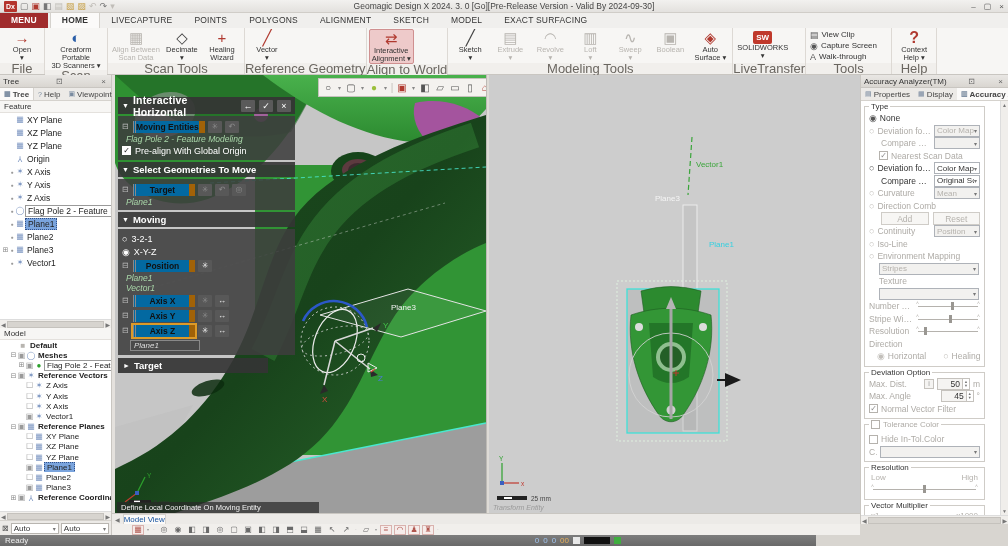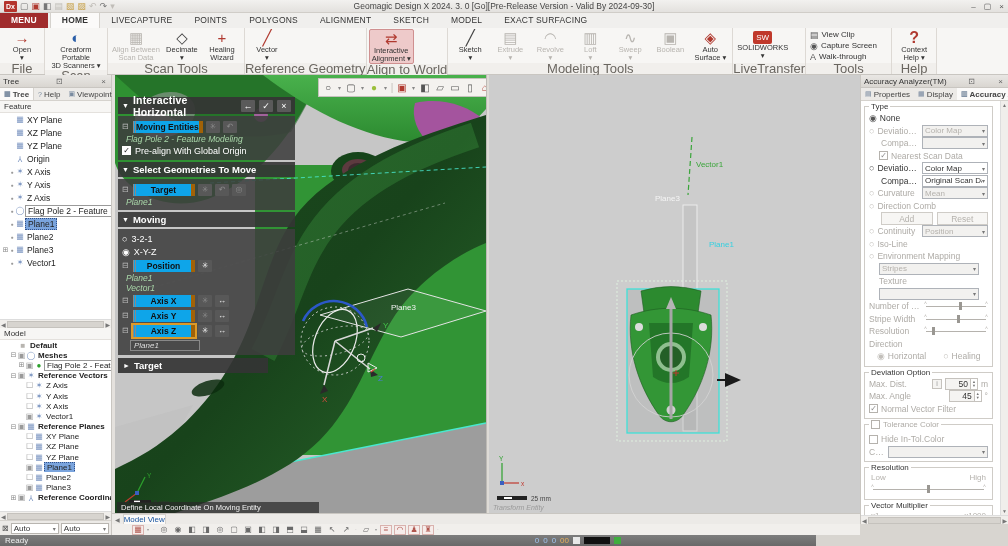--- a/index.html
+++ b/index.html
@@ -23,21 +23,21 @@
   .ribbon{position:absolute;left:0;top:28px;width:1008px;height:47px;background:#f7f6f4;border-bottom:1px solid #c9c6c1;display:flex}
   .rgroup{display:flex;flex-direction:column;border-right:1px solid #ddd9d4;height:100%}
   .rbtns{flex:1;display:flex;align-items:stretch;padding:1px 2px 0}
   .rbtn{min-width:40px;max-width:58px;padding:0 2px;display:flex;flex-direction:column;align-items:center;justify-content:flex-start;text-align:center;cursor:default}
   .rbtn .g{font-size:15px;line-height:17px;height:17px;color:#444}
   .rbtn .l{font-size:7.5px;line-height:8px;color:#333;white-space:pre-line}
   .rbtn.dis .g,.rbtn.dis .l{color:#b8b5b0}
   .rbtn.c-red .g{color:#b0392f}
   .rbtn.c-blue .g{color:#2b5fa8}
   .rbtn.active{background:#eecaca;border:1px solid #cf9090;border-radius:2px}
-  .rbtn.sw .g{background:#c0392b;color:#fff;font-size:8px;font-weight:normal;line-height:13px;height:13px;padding:0 3px;margin-top:2px;border-radius:2px}
+  .rbtn.sw .g{background:#c0392b;color:#fff;font-size:8px;font-weight:bold;line-height:13px;height:13px;padding:0 3px;margin-top:2px;border-radius:2px}
   .glabel{height:11px;line-height:11px;text-align:center;font-size:13px;color:#6a6660;background:#f1efec}
   .rmini{flex:1;display:flex;flex-direction:column;justify-content:center;padding:0 4px;gap:1px}
   .rmini .mrow{display:flex;align-items:center;gap:3px}
   .rmini .mrow .g{font-size:9px;color:#555}
   .rmini .mrow .l{font-size:8px;color:#333}
   .rbtn.help .g{color:#b0392f;font-weight:bold;font-size:16px}
   
   .ldock{position:absolute;left:0;top:75px;width:112px;height:460px;background:#f4f2f0;border-right:1px solid #c9c6c1;display:flex;flex-direction:column}
   .dock-title{height:13px;background:linear-gradient(#e9e7e4,#d9d6d1);display:flex;align-items:center;padding:0 3px;font-size:8px;color:#333;border-bottom:1px solid #c9c6c1}
   .dock-title .dt-ic{margin-left:auto;font-size:8px;color:#666;padding:0 2px}
@@ -84,21 +84,21 @@
   .vtb.sel{background:#f3caca;border:1px solid #c04040;color:#c04040}
   
   .dlg{position:absolute;left:3px;top:22px;width:177px;color:#fff}
   .dlg-h{height:17px;background:rgba(52,52,52,.92);display:flex;align-items:center;padding:0 4px;gap:4px}
   .dlg-h .tt{font-weight:bold;font-size:10.5px;letter-spacing:.2px}
   .dlg-h .hbtn{width:15px;height:12px;background:#5a5a5a;display:flex;align-items:center;justify-content:center;font-size:9px;border-radius:1px}
   .dlg-h .sp{margin-left:auto}
   .dlg-sec{background:rgba(62,62,62,.88);margin-top:2px;padding:3px 4px}
   .dlg-sech{font-weight:bold;font-size:9.5px;display:flex;gap:4px;align-items:center;padding:2px 4px;background:rgba(52,52,52,.9);margin-top:2px}
   .dlg-row{display:flex;align-items:center;gap:3px;height:15px}
-  .chipbtn{height:12px;min-width:62px;background:#0ea5e9;color:#111;font-weight:bold;font-size:8.5px;display:flex;align-items:center;justify-content:center;border-left:3px double #888;border-right:4px solid #a16207}
+  .chipbtn{height:12px;min-width:62px;background:#0369a1;color:#111;font-weight:bold;font-size:8.5px;display:flex;align-items:center;justify-content:center;border-left:3px double #888;border-right:6px solid #a16207}
   .chipbtn.orange{outline:2px solid #dc9a28}
   .cicon{width:14px;height:12px;background:#585858;color:#eee;display:flex;align-items:center;justify-content:center;font-size:8px;border-radius:1px}
   .cicon.dim{color:#8a8a8a}
   .dlg .it{font-style:italic;color:#a9d7a9;font-size:8.5px;padding-left:4px;line-height:10px}
   .dlg .cb{display:flex;align-items:center;gap:4px;height:13px}
   .dlg .cbx{width:9px;height:9px;background:#fff;color:#222;font-size:8px;line-height:9px;text-align:center}
   .dlg .rad{display:flex;align-items:center;gap:4px;height:13px;font-size:9px}
   .dlg .ro{font-size:9px}
   .dlg .vinput{height:11px;background:#4a4a4a;border:1px solid #888;color:#ddd;font-style:italic;font-size:8px;display:flex;align-items:center;padding:0 3px;width:70px;margin:2px 0 1px 8px}
   .dlg .minus{font-size:8px;color:#bbb;width:8px}
@@ -106,30 +106,30 @@
   
   .vtabs{position:absolute;left:112px;top:513px;width:748px;height:11px;background:#eceae7;border-top:1px solid #c9c6c1;display:flex;align-items:center}
   .vtabs .arr{font-size:6px;color:#777;padding:0 3px}
   .vtab{background:#fbfaf9;border:1px solid #d5d2cd;border-bottom:none;height:10px;line-height:9px;padding:0 0;font-size:8px;color:#1a56a0}
   .irow{position:absolute;left:112px;top:524px;width:748px;height:11px;background:#f1efec;display:flex;align-items:center;padding-left:20px;gap:2px}
   .ib{width:12px;height:10px;display:flex;align-items:center;justify-content:center;font-size:8px;color:#6a6a6a;border:1px solid transparent}
   .ib.r{color:#b0564e;border-color:#d9b2ae;background:#f6ecea}
   .ib.dot{width:4px;font-size:4px;color:#999;border:none;background:none}
   
   .rdock{position:absolute;left:860px;top:75px;width:148px;height:449px;background:#f4f2f0;border-left:1px solid #c9c6c1;display:flex;flex-direction:column}
-  .rcontent{flex:1;background:#fff;overflow:hidden;position:relative;padding-right:12px}
+  .rcontent{flex:1;background:#fff;overflow:hidden;position:relative;padding-right:20px}
   .rscroll{position:absolute;right:0;top:0;bottom:0;width:8px;background:#f0eeeb;border-left:1px solid #ddd;display:flex;flex-direction:column;align-items:center;justify-content:space-between;padding:1px 0;font-size:5px;color:#777}
   .gbox{border:1px solid #cfccc7;margin:5px 3px 3px;padding:5px 2px 3px;position:relative}
   .gbox .glg{position:absolute;top:-5px;left:4px;background:#fff;padding:0 2px;font-size:8px;color:#333}
   .prow{display:flex;align-items:center;gap:3px;min-height:12.5px;padding:0 2px;font-size:8.5px;color:#333}
   .prow .grow{flex:1;white-space:nowrap;overflow:hidden;text-overflow:ellipsis}
   .prow.dis,.prow.dis .grow{color:#aeaba6}
   .prow .ro{font-size:9px;color:#555}
   .prow.dis .ro{color:#c2bfba}
-  .dd{width:66px;height:12px;background:#fff;border:1px solid #aeb2b8;display:flex;align-items:center;padding:0 2px;flex:0 0 auto}
+  .dd{width:46px;height:12px;background:#fff;border:1px solid #aeb2b8;display:flex;align-items:center;padding:0 2px;flex:0 0 auto}
   .dd .dv{flex:1;font-size:8px;white-space:nowrap;overflow:hidden}
   .dd .car{font-size:6px;color:#777}
   .dd.dis{background:#f2f1ef;color:#b5b2ad}
   .dd.dis .dv{color:#b5b2ad}
   .dd.wide{width:100px}
   .pbtn{flex:1;height:13px;border:1px solid #cfccc7;background:#f7f6f4;color:#b5b2ad;display:flex;align-items:center;justify-content:center;font-size:8.5px}
   .slider{width:64px;height:10px;position:relative;flex:0 0 auto}
   .slider .trk{position:absolute;left:2px;right:2px;top:5px;height:1px;background:#b5b2ad}
   .slider .th{position:absolute;top:1px;width:3px;height:8px;background:#9a9792}
   .slider .tick{position:absolute;top:-1px;font-size:5px;color:#b5b2ad}

